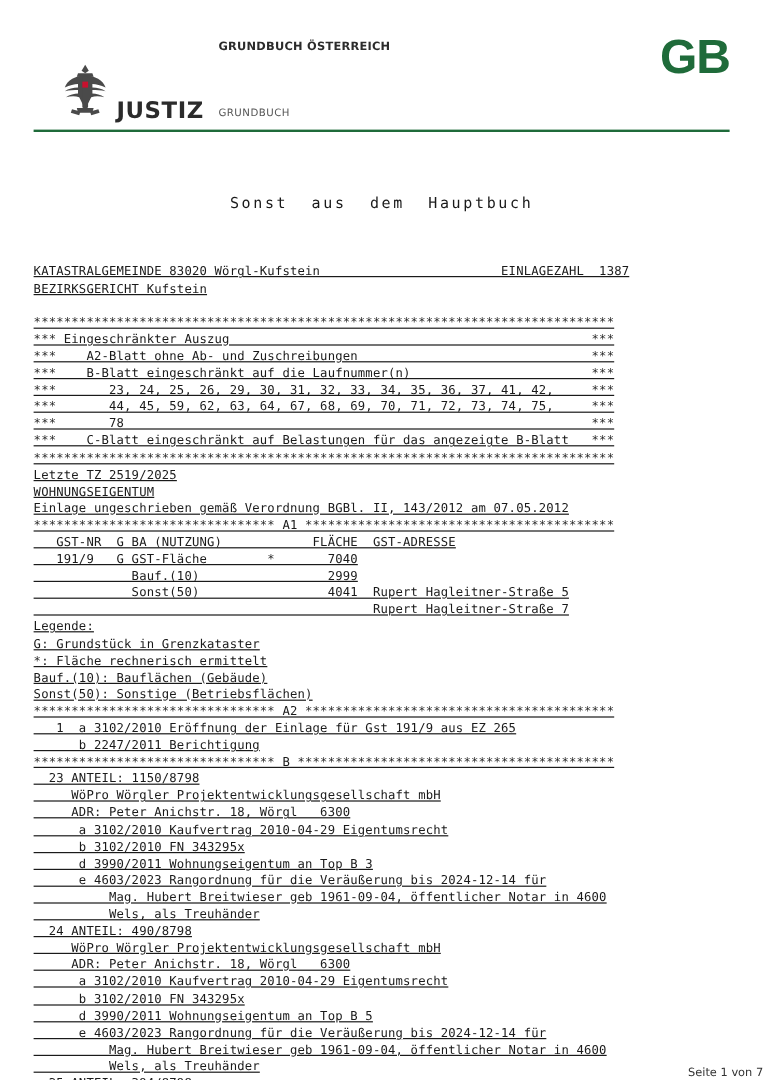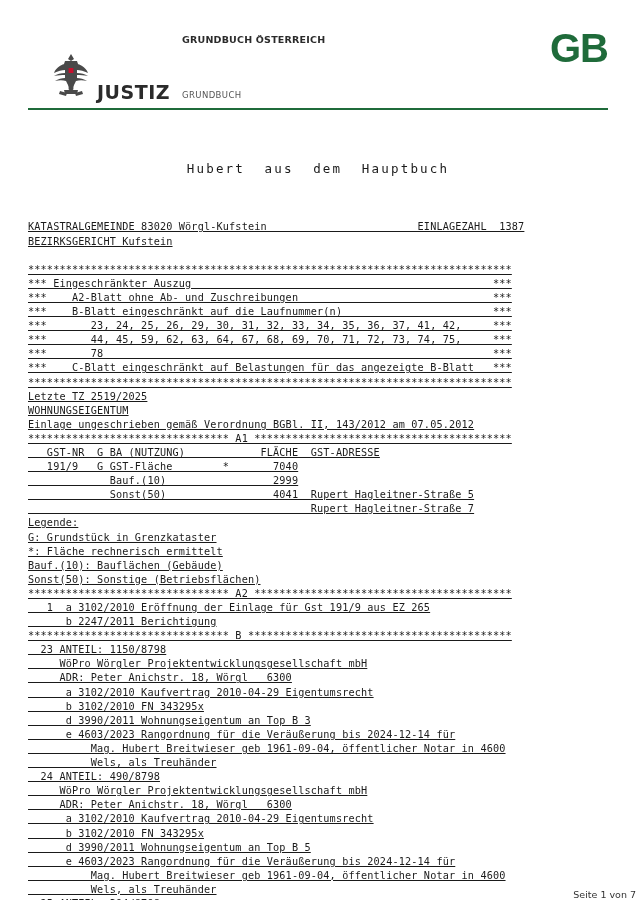--- a/index.html
+++ b/index.html
@@ -143,18 +143,18 @@
         <div class="rep-line1">GRUNDBUCH ÖSTERREICH</div>
         <div class="rep-line2">GRUNDBUCH</div>
       </div>
     </div>
     <div class="gb-mark">GB</div>
   </div>
 
   <div class="rule"></div>
 
   <div class="doc">
-    <div class="doc-title">Hubert  aus  dem  Hauptbuch</div>
+    <div class="doc-title">Sonst  aus  dem  Hauptbuch</div>
     <div id="doc-lines"><div class="row">KATASTRALGEMEINDE 83020 Wörgl-Kufstein                        EINLAGEZAHL  1387</div><div class="row">BEZIRKSGERICHT Kufstein</div><div class="blankline">&nbsp;</div><div class="row">*****************************************************************************</div><div class="row">*** Eingeschränkter Auszug                                                ***</div><div class="row">***    A2-Blatt ohne Ab- und Zuschreibungen                               ***</div><div class="row">***    B-Blatt eingeschränkt auf die Laufnummer(n)                        ***</div><div class="row">***       23, 24, 25, 26, 29, 30, 31, 32, 33, 34, 35, 36, 37, 41, 42,     ***</div><div class="row">***       44, 45, 59, 62, 63, 64, 67, 68, 69, 70, 71, 72, 73, 74, 75,     ***</div><div class="row">***       78                                                              ***</div><div class="row">***    C-Blatt eingeschränkt auf Belastungen für das angezeigte B-Blatt   ***</div><div class="row">*****************************************************************************</div><div class="row">Letzte TZ 2519/2025</div><div class="row">WOHNUNGSEIGENTUM</div><div class="row">Einlage ungeschrieben gemäß Verordnung BGBl. II, 143/2012 am 07.05.2012</div><div class="row">******************************** A1 *****************************************</div><div class="row">   GST-NR  G BA (NUTZUNG)            FLÄCHE  GST-ADRESSE</div><div class="row">   191/9   G GST-Fläche        *       7040</div><div class="row">             Bauf.(10)                 2999</div><div class="row">             Sonst(50)                 4041  Rupert Hagleitner-Straße 5</div><div class="row">                                             Rupert Hagleitner-Straße 7</div><div class="row">Legende:</div><div class="row">G: Grundstück in Grenzkataster</div><div class="row">*: Fläche rechnerisch ermittelt</div><div class="row">Bauf.(10): Bauflächen (Gebäude)</div><div class="row">Sonst(50): Sonstige (Betriebsflächen)</div><div class="row">******************************** A2 *****************************************</div><div class="row">   1  a 3102/2010 Eröffnung der Einlage für Gst 191/9 aus EZ 265</div><div class="row">      b 2247/2011 Berichtigung</div><div class="row">******************************** B ******************************************</div><div class="row">  23 ANTEIL: 1150/8798</div><div class="row">     WöPro Wörgler Projektentwicklungsgesellschaft mbH</div><div class="row">     ADR: Peter Anichstr. 18, Wörgl   6300</div><div class="row">      a 3102/2010 Kaufvertrag 2010-04-29 Eigentumsrecht</div><div class="row">      b 3102/2010 FN 343295x</div><div class="row">      d 3990/2011 Wohnungseigentum an Top B 3</div><div class="row">      e 4603/2023 Rangordnung für die Veräußerung bis 2024-12-14 für</div><div class="row">          Mag. Hubert Breitwieser geb 1961-09-04, öffentlicher Notar in 4600</div><div class="row">          Wels, als Treuhänder</div><div class="row">  24 ANTEIL: 490/8798</div><div class="row">     WöPro Wörgler Projektentwicklungsgesellschaft mbH</div><div class="row">     ADR: Peter Anichstr. 18, Wörgl   6300</div><div class="row">      a 3102/2010 Kaufvertrag 2010-04-29 Eigentumsrecht</div><div class="row">      b 3102/2010 FN 343295x</div><div class="row">      d 3990/2011 Wohnungseigentum an Top B 5</div><div class="row">      e 4603/2023 Rangordnung für die Veräußerung bis 2024-12-14 für</div><div class="row">          Mag. Hubert Breitwieser geb 1961-09-04, öffentlicher Notar in 4600</div><div class="row">          Wels, als Treuhänder</div><div class="row">  25 ANTEIL: 394/8798</div></div>
   </div>
 
   <div class="footer">Seite 1 von 7</div>
 </div>
 
 </body></html>

